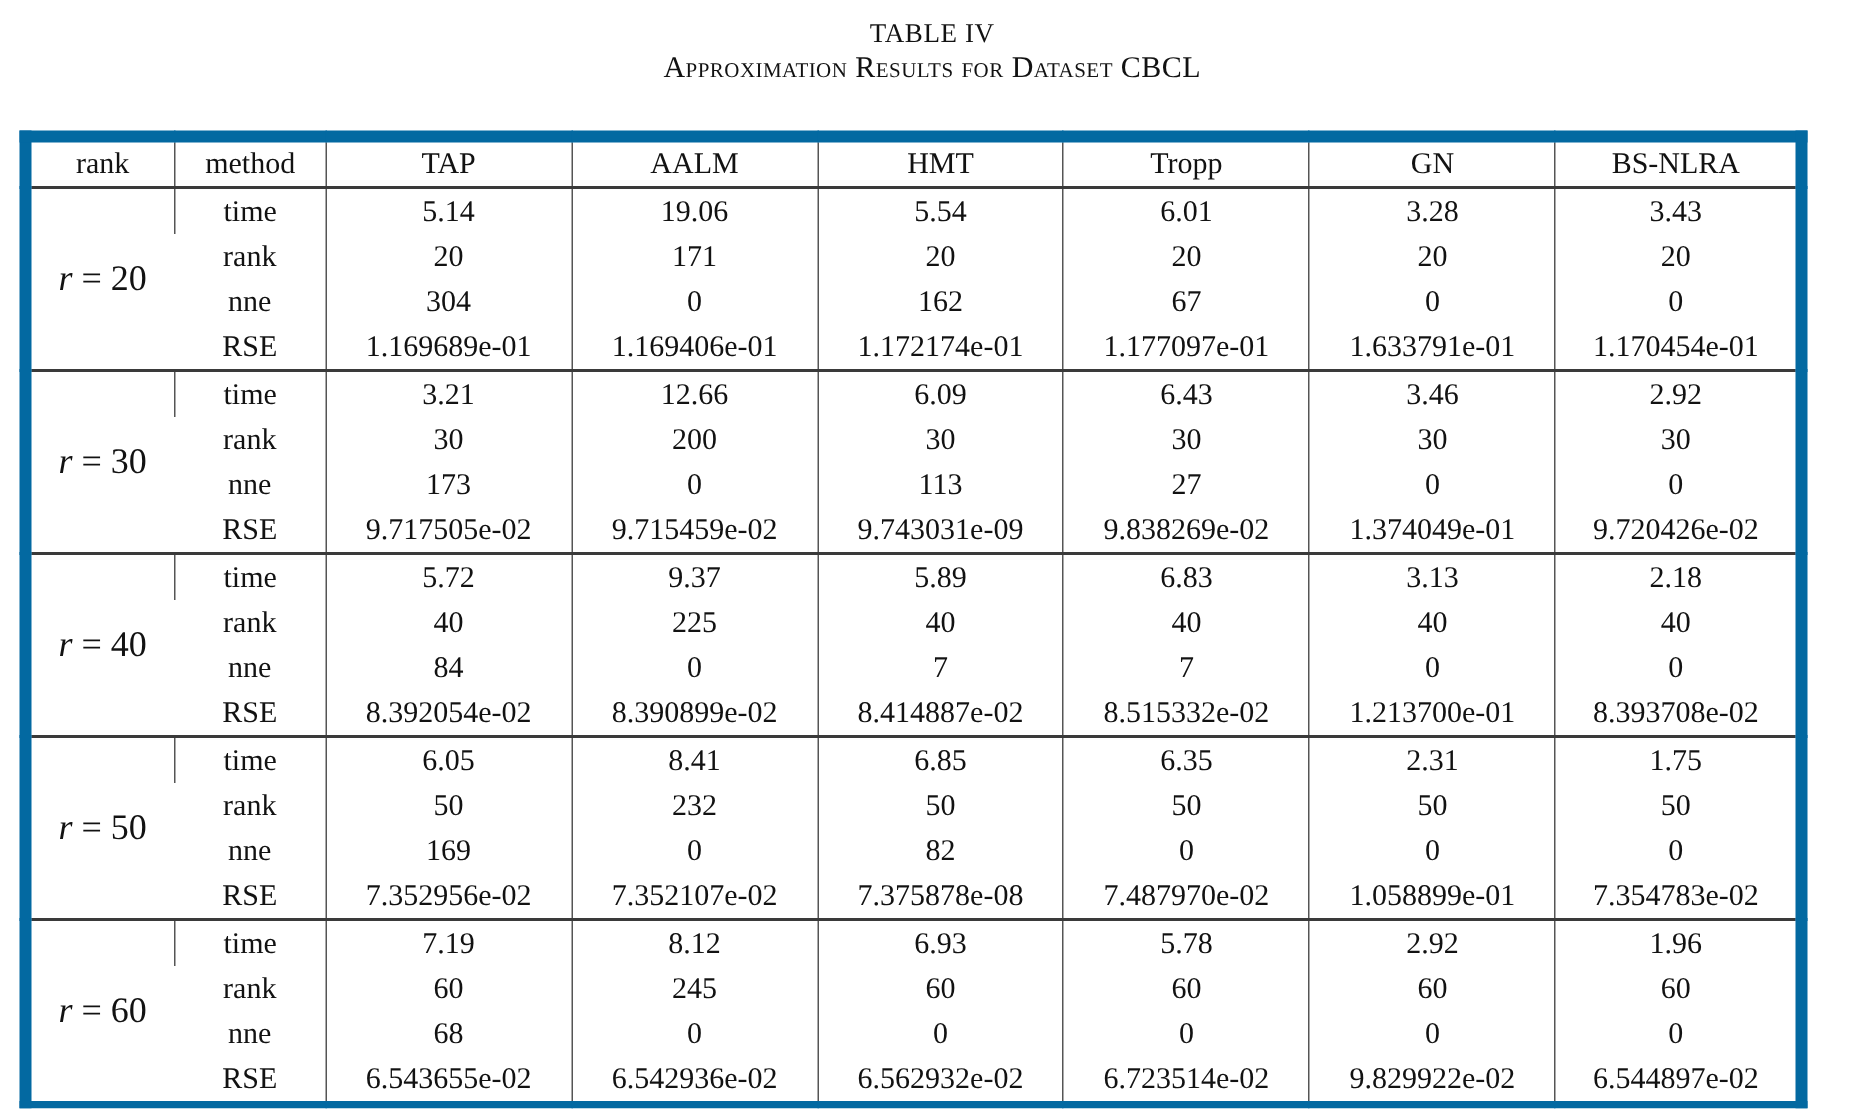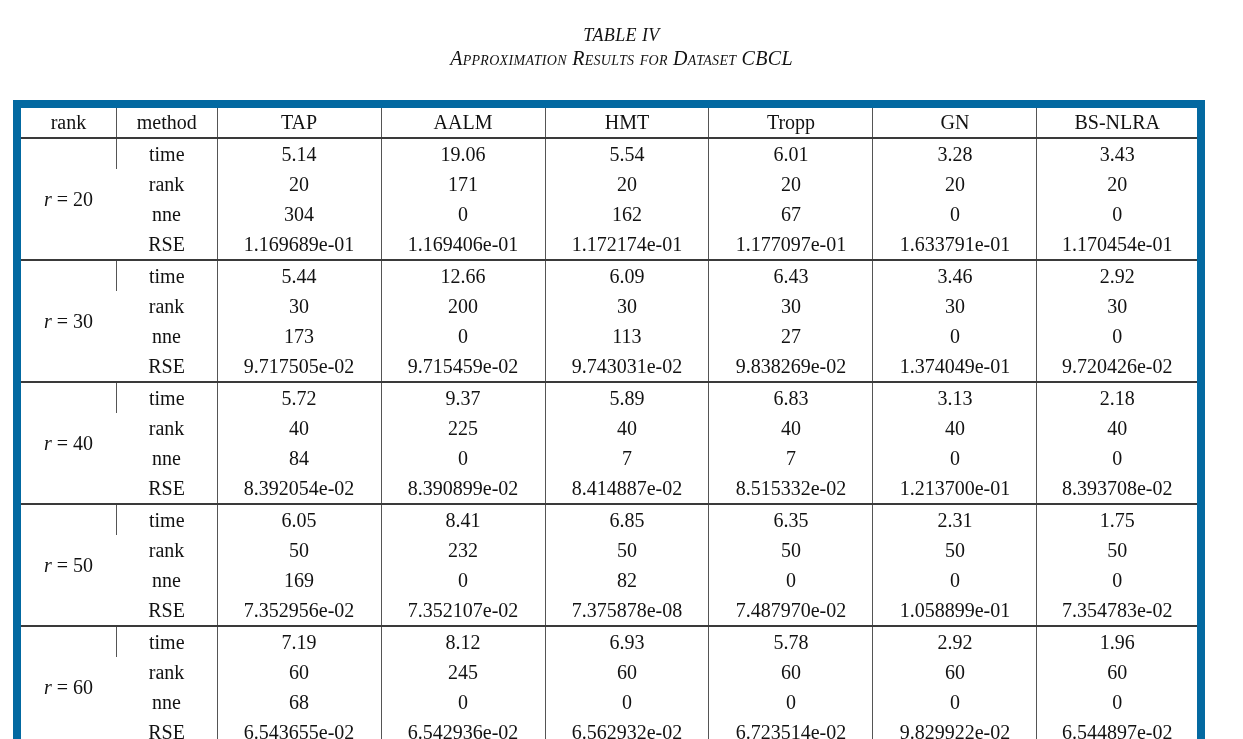--- a/index.html
+++ b/index.html
@@ -11,22 +11,21 @@
   }
   .page {
     position: relative;
     width: 1243px;
     height: 739px;
     background: #ffffff;
     overflow: hidden;
   }
   .caption {
     text-align: center;
-    padding-top: 24px;
-    font-style: italic;
+    padding-top: 11px;
   }
   .caption-title {
     font-size: 18px;
     letter-spacing: 0.4px;
     line-height: 22px;
   }
   .caption-sub {
     font-size: 20px;
     font-variant: small-caps;
     letter-spacing: 0.3px;
@@ -61,21 +60,21 @@
     border-bottom: 1.6px solid #3f3f3f;
   }
   tbody.group {
     border-top: 2px solid #3a3a3a;
   }
   tbody.group td {
     height: 30px;
     line-height: 30px;
   }
   td.rank-cell {
-    font-size: 20px;
+    font-size: 24px;
   }
   td.rank-cell .math-var {
     font-style: italic;
   }
   td.bold {
     font-weight: bold;
   }
 </style>
 </head>
 <body>
@@ -145,21 +144,21 @@
           <td>1.172174e-01</td>
           <td>1.177097e-01</td>
           <td>1.633791e-01</td>
           <td>1.170454e-01</td>
         </tr>
       </tbody>
       <tbody class="group">
         <tr>
           <td rowspan="4" class="rank-cell"><span class="math-var">r</span> = 30</td>
           <td class="metric-cell">time</td>
-          <td>5.44</td>
+          <td>3.21</td>
           <td>12.66</td>
           <td>6.09</td>
           <td>6.43</td>
           <td>3.46</td>
           <td class="bold">2.92</td>
         </tr>
         <tr>
           <td class="metric-cell">rank</td>
           <td>30</td>
           <td>200</td>
@@ -174,21 +173,21 @@
           <td>0</td>
           <td>113</td>
           <td>27</td>
           <td>0</td>
           <td>0</td>
         </tr>
         <tr>
           <td class="metric-cell">RSE</td>
           <td>9.717505e-02</td>
           <td>9.715459e-02</td>
-          <td>9.743031e-02</td>
+          <td>9.743031e-09</td>
           <td>9.838269e-02</td>
           <td>1.374049e-01</td>
           <td>9.720426e-02</td>
         </tr>
       </tbody>
       <tbody class="group">
         <tr>
           <td rowspan="4" class="rank-cell"><span class="math-var">r</span> = 40</td>
           <td class="metric-cell">time</td>
           <td>5.72</td>

